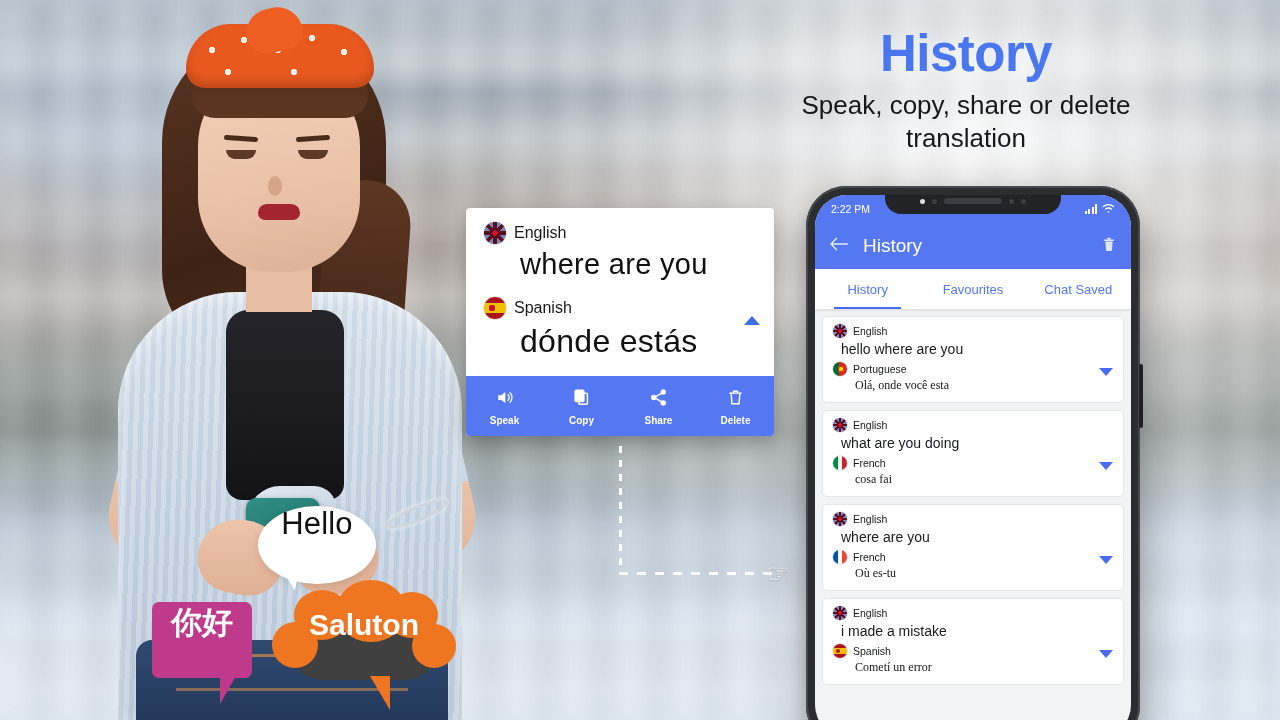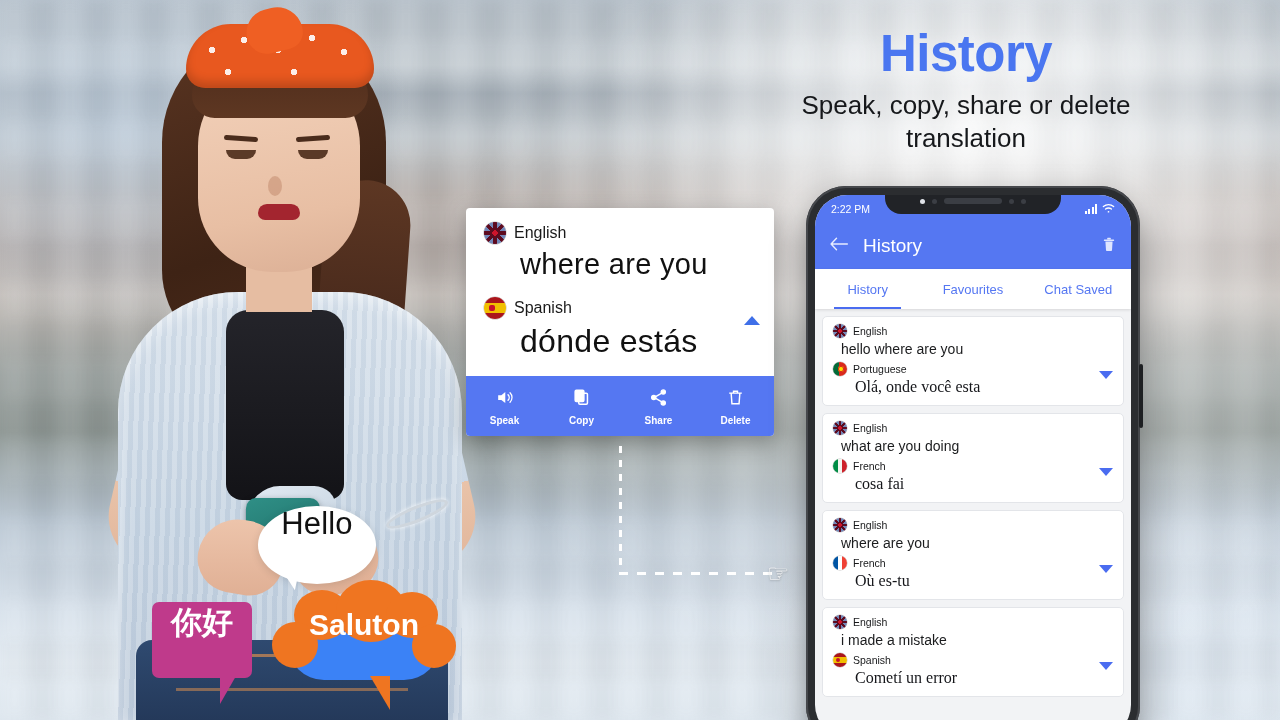--- a/index.html
+++ b/index.html
@@ -199,21 +199,21 @@
   }
   #bubble-nihao::after {
     content: ""; position: absolute; right: 16px; bottom: -26px;
     width: 0; height: 0;
     border-left: 16px solid #bf3a8b;
     border-bottom: 28px solid transparent;
   }
 
   #bubble-saluton {
     left: 288px; top: 608px; width: 152px; height: 72px;
-    background: #3b82f6; color: #fff;
+    background: #404040; color: #fff;
     font-size: 30px; font-weight: 700;
     border-radius: 38px;
   }
   #bubble-saluton .lobe {
     position: absolute; background: #ef7521; border-radius: 50%;
   }
   #bubble-saluton .lobe.a { left: 6px;  top: -18px; width: 56px; height: 50px; }
   #bubble-saluton .lobe.b { left: 48px; top: -28px; width: 70px; height: 62px; }
   #bubble-saluton .lobe.c { left: 98px; top: -16px; width: 52px; height: 46px; }
   #bubble-saluton .lobe.d { left: -16px; top: 14px; width: 46px; height: 46px; }
@@ -331,21 +331,21 @@
     height: 2.5px; background: #4a6cf0;
   }
   #list { padding: 7px 7px 0; }
   .hcard {
     background: #fff; border: 1px solid #e3e5e9; border-radius: 5px;
     padding: 7px 10px 9px; margin-bottom: 7px; position: relative;
   }
   .hrow { display: flex; align-items: center; gap: 6px; }
   .hlang { font-size: 10.5px; color: #17181a; }
   .hsrc { font-size: 14px; color: #1b1c1e; margin: 3px 0 5px 8px; }
-  .hdst { font-size: 16px; color: #15161a; margin: 2px 0 0 22px; font-family: "Liberation Serif", serif; }
+  .hdst { font-size: 12px; color: #15161a; margin: 2px 0 0 22px; font-family: "Liberation Serif", serif; }
   .hchev {
     position: absolute; right: 10px; bottom: 26px;
     width: 0; height: 0;
     border-left: 7px solid transparent; border-right: 7px solid transparent;
     border-top: 8px solid #4a6cf0;
   }
 
   
   .flag { width: 14px; height: 14px; border-radius: 50%; flex: none;
           box-shadow: 0 0 0 .5px rgba(0,0,0,.25); overflow: hidden; position: relative; }

